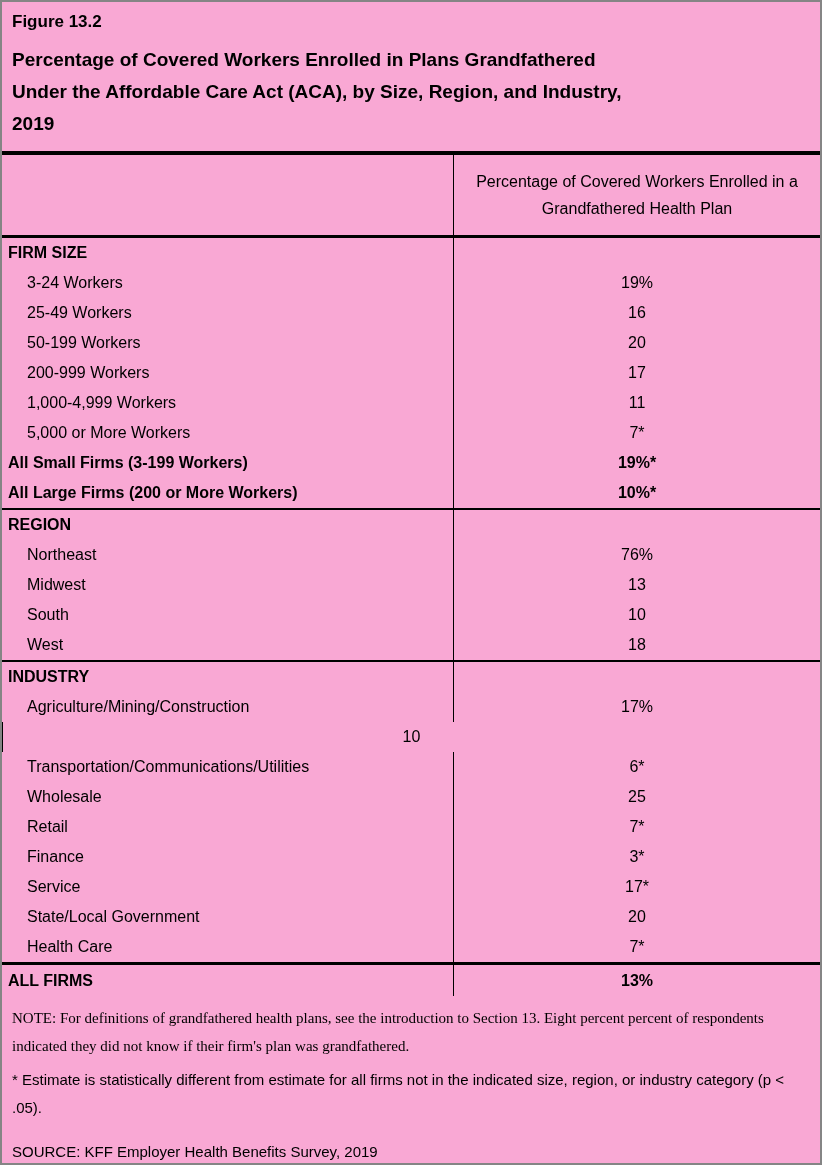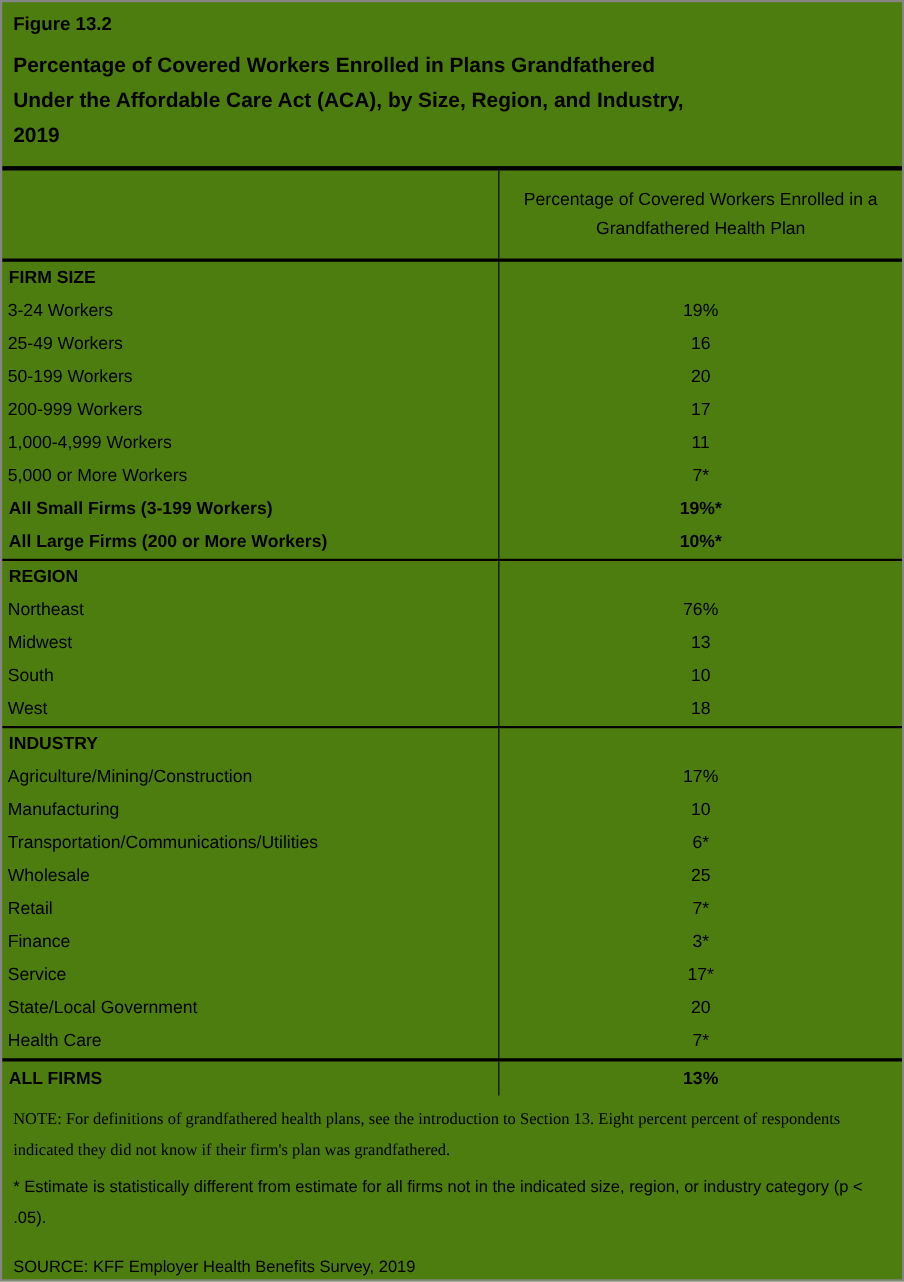--- a/index.html
+++ b/index.html
@@ -1,18 +1,18 @@
 <!DOCTYPE html>
 <html><head>
 <meta charset="utf-8">
 <style>
   html,body{margin:0;padding:0;background:#fff;}
   .page{
     width:822px;height:1165px;box-sizing:border-box;
-    border:2px solid #858585;background:#4d7c0f;color:#000;
+    border:2px solid #858585;background:#f9a8d4;color:#000;
     font-family:"Liberation Sans","DejaVu Sans",sans-serif;
     overflow:hidden;position:relative;
   }
   
   .title-block{padding:9px 40px 0 10px;}
   .fig-label{font-size:17px;font-weight:bold;line-height:22px;margin-bottom:11px;}
   .fig-title{font-size:19px;font-weight:bold;line-height:32px;margin:0;}
   .rule-title{height:4px;background:#000;margin-top:11px;}
   
   .thead{display:flex;height:80px;}
@@ -25,21 +25,21 @@
     display:block;max-width:330px;text-align:center;
     font-size:16px;line-height:27px;
   }
   .rule{background:#000;}
   .rule.r3{height:3px;}
   .rule.r2{height:2px;}
   .trow{display:flex;height:30px;font-size:16px;}
   .trow.total{height:31px;}
   .lcell{
     flex:0 0 451px;box-sizing:border-box;display:flex;align-items:center;
-    padding-left:5px;white-space:nowrap;
+    padding-left:25px;white-space:nowrap;
   }
   .lcell.flush{padding-left:6px;}
   .vcell{
     flex:1;border-left:1px solid #000;display:flex;
     align-items:center;justify-content:center;text-align:left;
   }
   .bold{font-weight:bold;}
   
   .notes{padding:8px 16px 0 10px;font-size:15px;line-height:28px;}
   .notes p{margin:0;}
@@ -135,21 +135,20 @@
     <section>
       <div class="trow">
         <div class="lcell flush bold">INDUSTRY</div>
         <div class="vcell"></div>
       </div>
       <div class="trow">
         <div class="lcell">Agriculture/Mining/Construction</div>
         <div class="vcell">17%</div>
       </div>
       <div class="trow">
-        <div class="lcell">Manufacturing</div>
         <div class="vcell">10</div>
       </div>
       <div class="trow">
         <div class="lcell">Transportation/Communications/Utilities</div>
         <div class="vcell">6*</div>
       </div>
       <div class="trow">
         <div class="lcell">Wholesale</div>
         <div class="vcell">25</div>
       </div>

